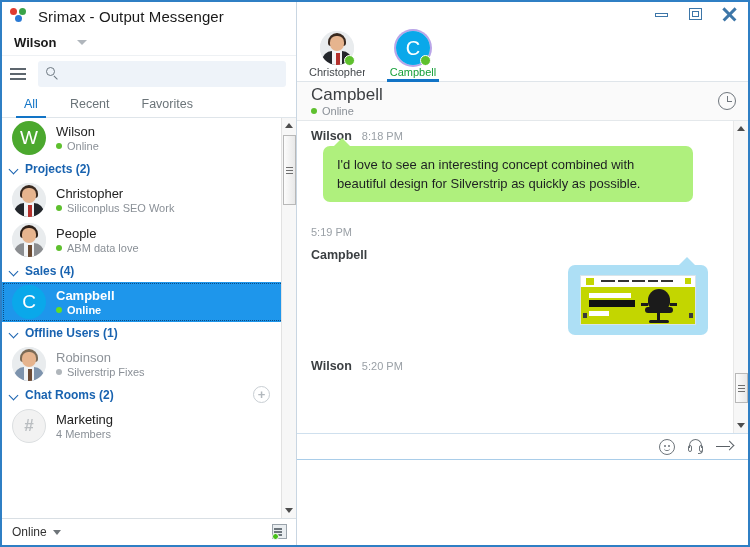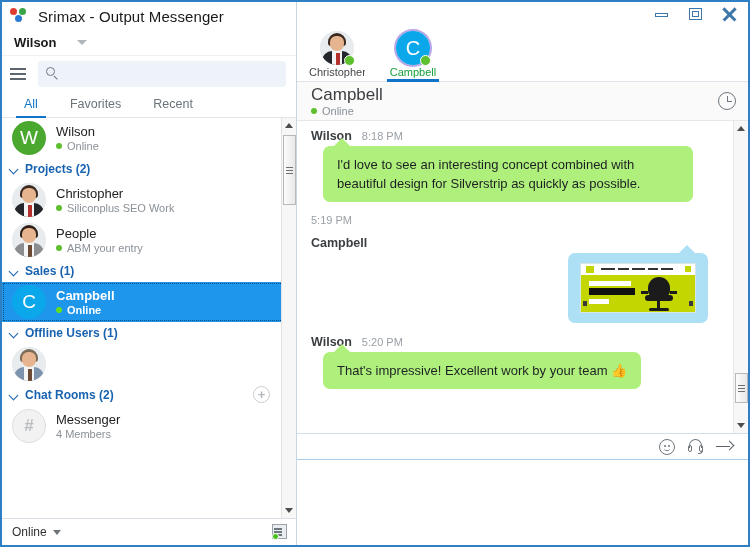--- a/index.html
+++ b/index.html
@@ -313,21 +313,21 @@
     position:relative;
     overflow:hidden;
     padding:8px 26px 6px 14px;
     background:#fff;
   }
   .mline { display:flex; align-items:baseline; gap:10px; margin-bottom:3px; }
   .mline.right { }
   .mname { font-size:12.5px; color:#3b3f42; font-weight:bold; }
   .mtime { font-size:11px; color:#9aa0a6; }
 
-  .bubblerow { display:flex; margin-bottom:12px; }
+  .bubblerow { display:flex; margin-bottom:24px; }
   .bubblerow.out { justify-content:flex-end; }
   .bubble {
     position:relative;
     border-radius:7px;
     padding:9px 14px;
     font-size:13px;
     line-height:19px;
     color:#1d2022;
     max-width:370px;
   }
@@ -426,22 +426,22 @@
       <div class="searchbox">
         <div class="search-icon">
           <span class="ring"></span>
             <span class="hnd"></span>
         </div>
       </div>
     </div>
 
     <div class="tabs">
       <div class="tab active">All</div>
+      <div class="tab">Recent</div>
       <div class="tab">Favorites</div>
-      <div class="tab">Recent</div>
     </div>
 
     <div class="contactlist">
 
       <div class="contact">
         <div class="avatar letter green">W</div>
         <div class="cmeta">
           <div class="cname">Wilson</div>
           <div class="cstatus">
             <span class="dot"></span>
@@ -481,28 +481,28 @@
             <span class="face"></span>
             <span class="body" style="background:#8b8d90"></span>
             <span class="shirt"></span>
             <span class="tie" style="background:#6a4a32"></span>
           </span>
         </div>
         <div class="cmeta">
           <div class="cname">People</div>
           <div class="cstatus">
             <span class="dot"></span>
-            <span>ABM your entry</span>
+            <span>ABM data love</span>
           </div>
         </div>
       </div>
 
       <div class="group">
         <span class="chev"></span>
-        <span>Sales (1)</span>
+        <span>Sales (4)</span>
       </div>
       <div class="contact sel">
         <div class="avatar letter cyan">C</div>
         <div class="cmeta">
           <div class="cname">Campbell</div>
           <div class="cstatus">
             <span class="dot"></span>
             <span>Online</span>
           </div>
         </div>
@@ -516,31 +516,38 @@
         <div class="avatar">
           <span class="photo">
             <span class="bg"></span>
             <span class="hair" style="background:#7b6a55"></span>
             <span class="face"></span>
             <span class="body" style="background:#7d93ad"></span>
             <span class="shirt"></span>
             <span class="tie" style="background:#6b4a35"></span>
           </span>
         </div>
+        <div class="cmeta">
+          <div class="cname">Robinson</div>
+          <div class="cstatus">
+            <span class="dot off"></span>
+            <span>Silverstrip Fixes</span>
+          </div>
+        </div>
       </div>
 
       <div class="group">
         <span class="chev"></span>
         <span>Chat Rooms (2)</span>
         <span class="addroom">+</span>
       </div>
       <div class="contact">
         <div class="avatar letter hash">#</div>
         <div class="cmeta">
-          <div class="cname">Messenger</div>
+          <div class="cname">Marketing</div>
           <div class="cstatus">
             <span>4 Members</span>
           </div>
         </div>
       </div>
 
       <div class="leftscroll">
         <div class="sb-arrow">
             <span class="tri-up"></span>
           </div>
@@ -667,23 +674,20 @@
                 <span class="arrowr"></span>
             </div>
           </div>
         </div>
       </div>
 
       <div class="mline">
         <span class="mname">Wilson</span>
         <span class="mtime">5:20 PM</span>
       </div>
-      <div class="bubblerow">
-        <div class="bubble green">That's impressive! Excellent work by your team 👍</div>
-      </div>
 
       <div class="rightscroll">
         <div class="sb-arrow">
             <span class="tri-up"></span>
           </div>
         <div class="sb-thumb" style="bottom:30px; height:30px;">
           <span class="grip">
               <i></i>
               <i></i>
               <i></i>

